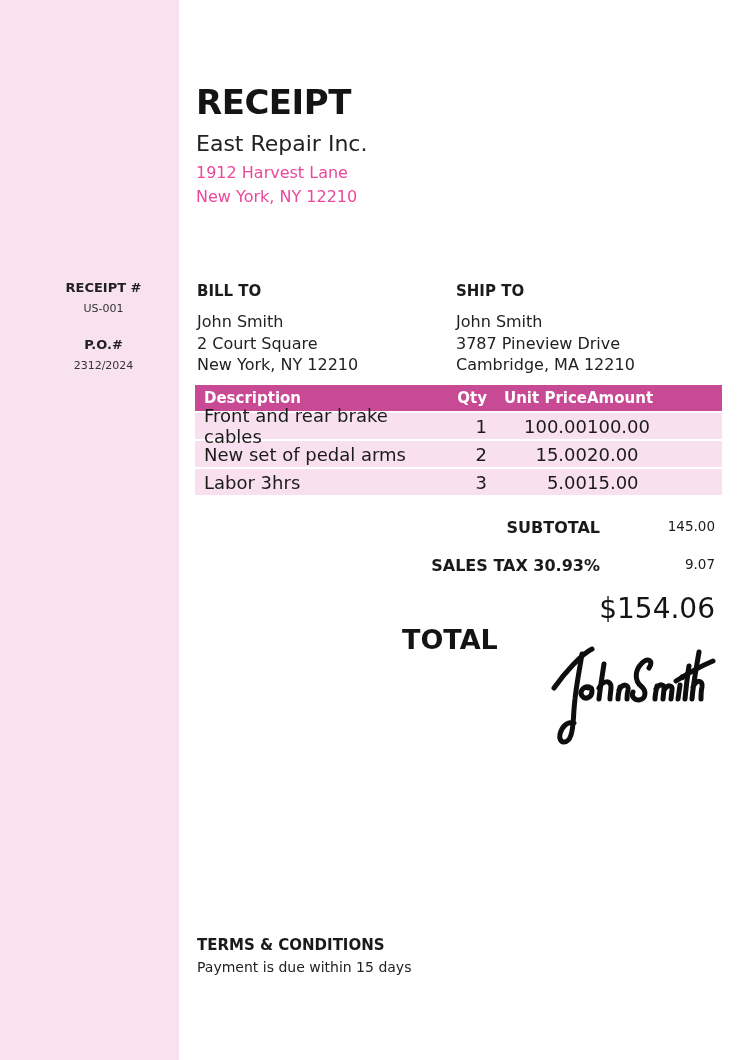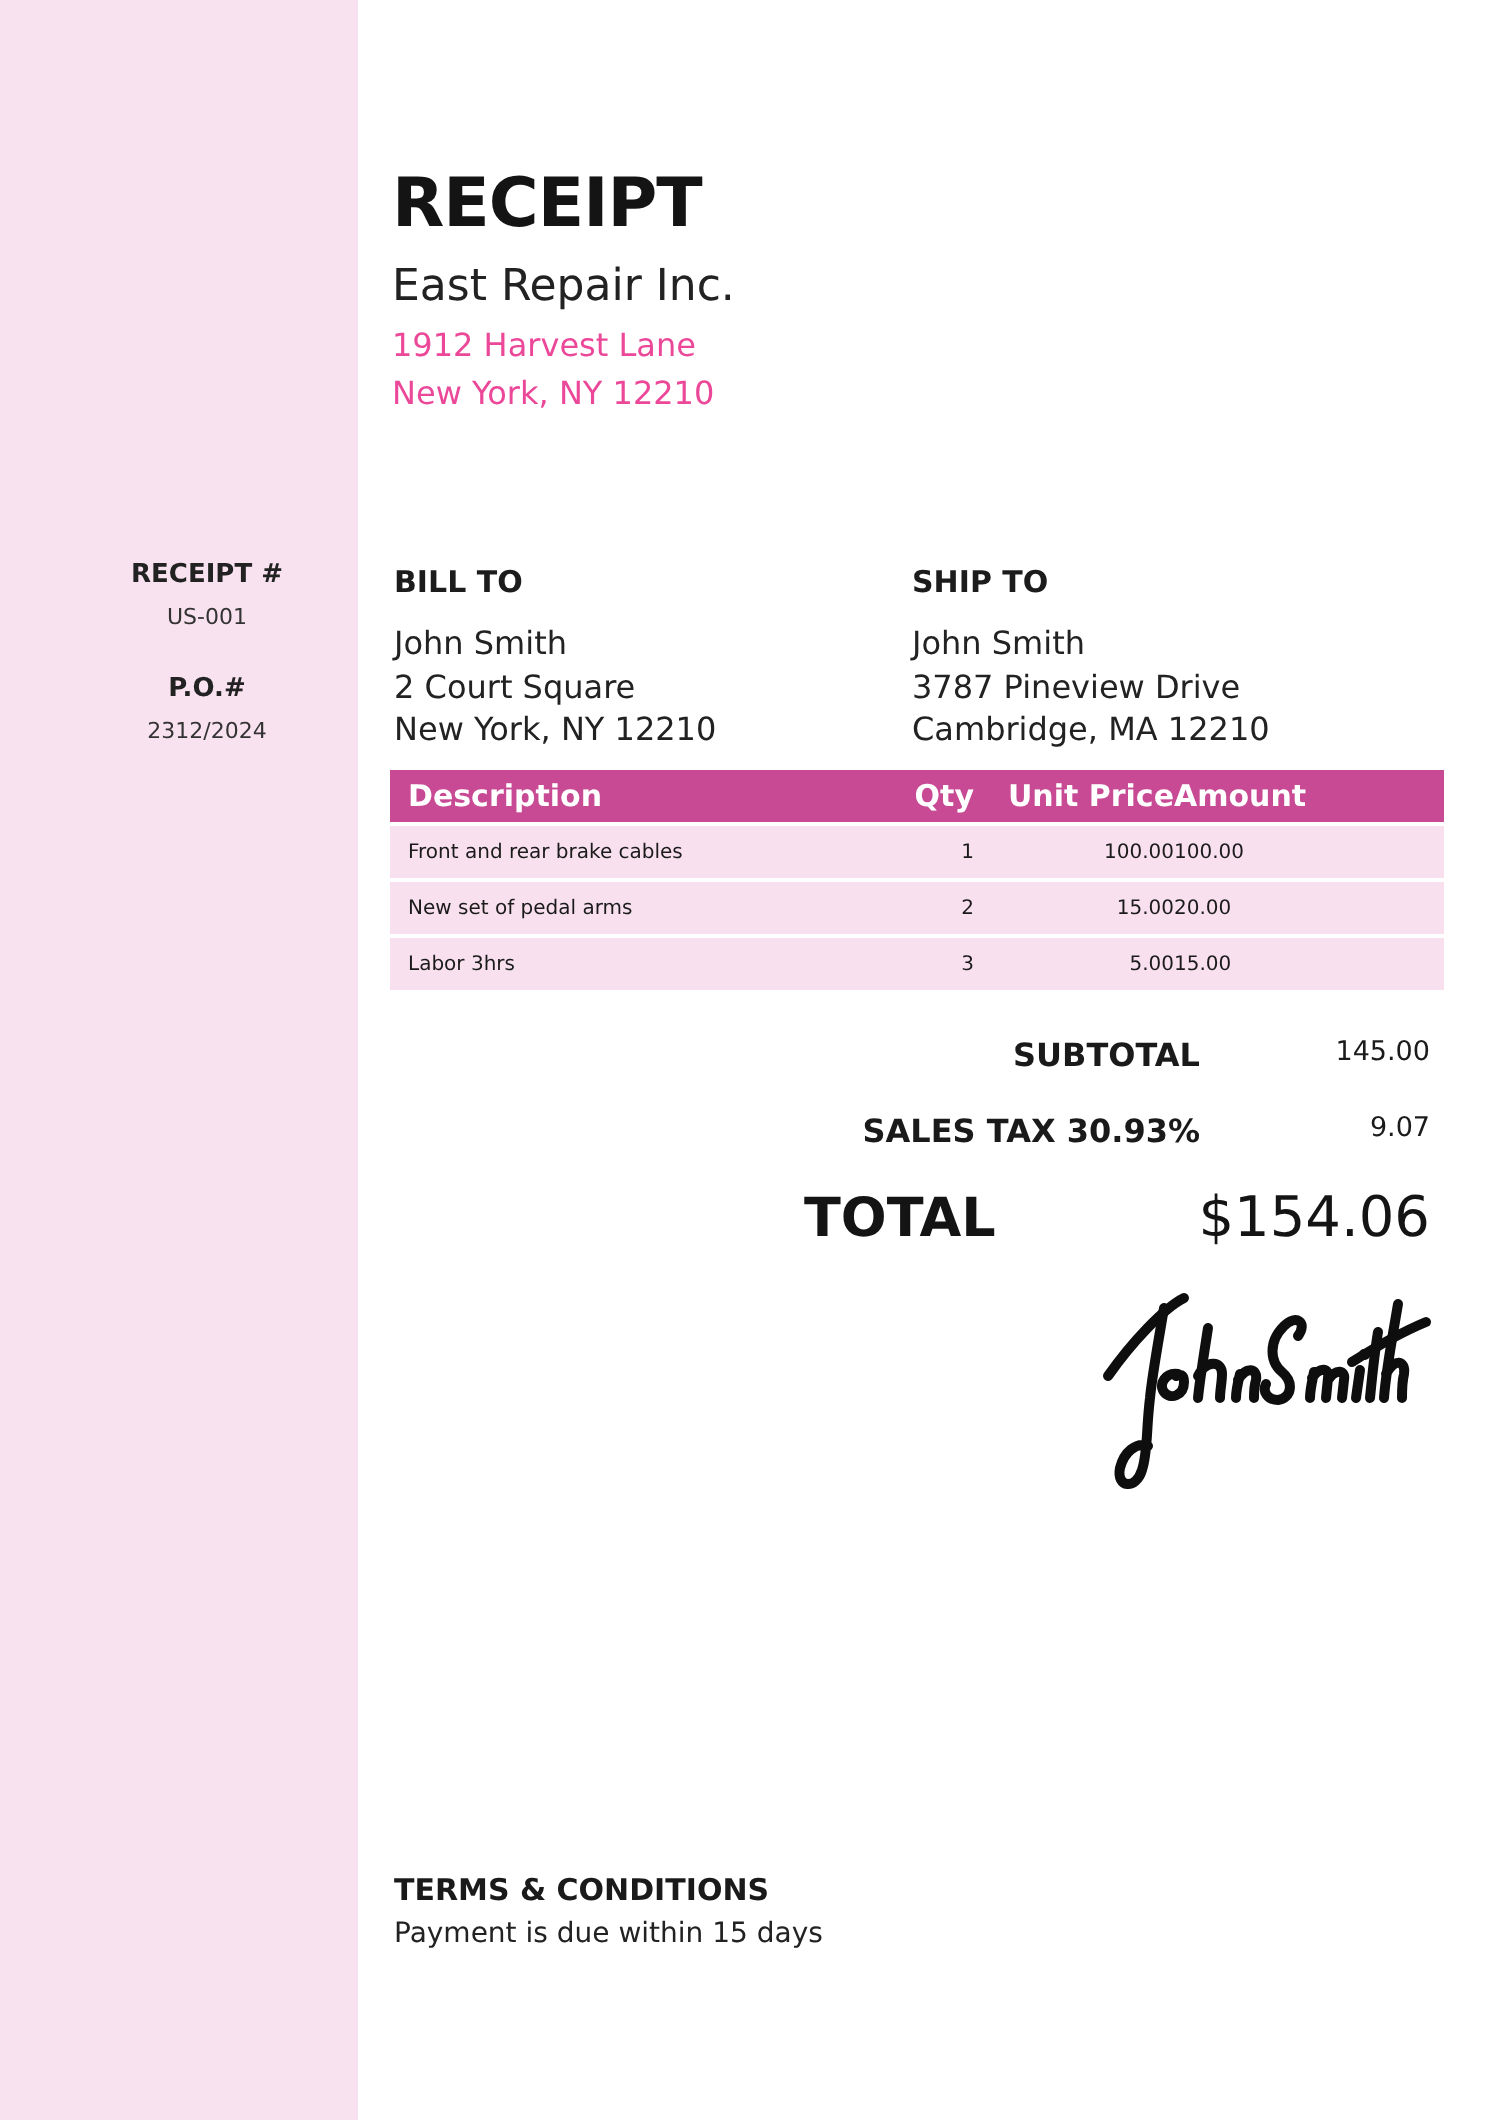--- a/index.html
+++ b/index.html
@@ -34,35 +34,35 @@
   .party-line { font-size:16px; line-height:21.5px; color:#222; }
   .party-line.first { margin-top:11px; }
 
   .items { position:absolute; left:195px; top:385px; width:527px; }
   .t-head {
     display:flex; align-items:center; height:26px;
     background:#c84a94; color:#ffffff; font-weight:700; font-size:15px;
   }
   .t-row {
     display:flex; align-items:center; height:26px; margin-top:2px;
-    background:#f8e0ee; font-size:10px; color:#1b1b1b;
+    background:#f8e0ee; font-size:18px; color:#1b1b1b;
   }
   .c-desc { flex:1; padding-left:9px; text-align:left; }
   .c-qty  { width:60px;  text-align:right; }
   .c-unit { width:100px; text-align:right; }
   .c-amt  { width:135px; padding-right:22px; }
   .tot-label { position:absolute; font-weight:700; color:#1a1a1a; white-space:nowrap; transform:translateX(-100%); }
   .tot-value { position:absolute; font-weight:400; font-size:13.5px; white-space:nowrap; transform:translateX(-100%); }
   .subtotal-label, .tax-label { left:600px; }
   .subtotal-value, .tax-value { left:715px;text-align:right; }
   .subtotal-label, .subtotal-value { top:518px; }
   .tax-label, .tax-value { top:556px; }
 
   .grand-total-label {
-    position:absolute; left:402px; top:594px;
+    position:absolute; left:402px; top:624px;
     font-size:27px; font-weight:800; color:#141414;
   }
   .grand-total-value {
     position:absolute; left:715px; top:592px; transform:translateX(-100%);
     font-size:28px; font-weight:400; color:#141414;
   }
 
   .signature { position:absolute; left:535px; top:633px; width:205px; height:120px; }
   .signature svg { display:block; width:205px; height:120px; }
 

